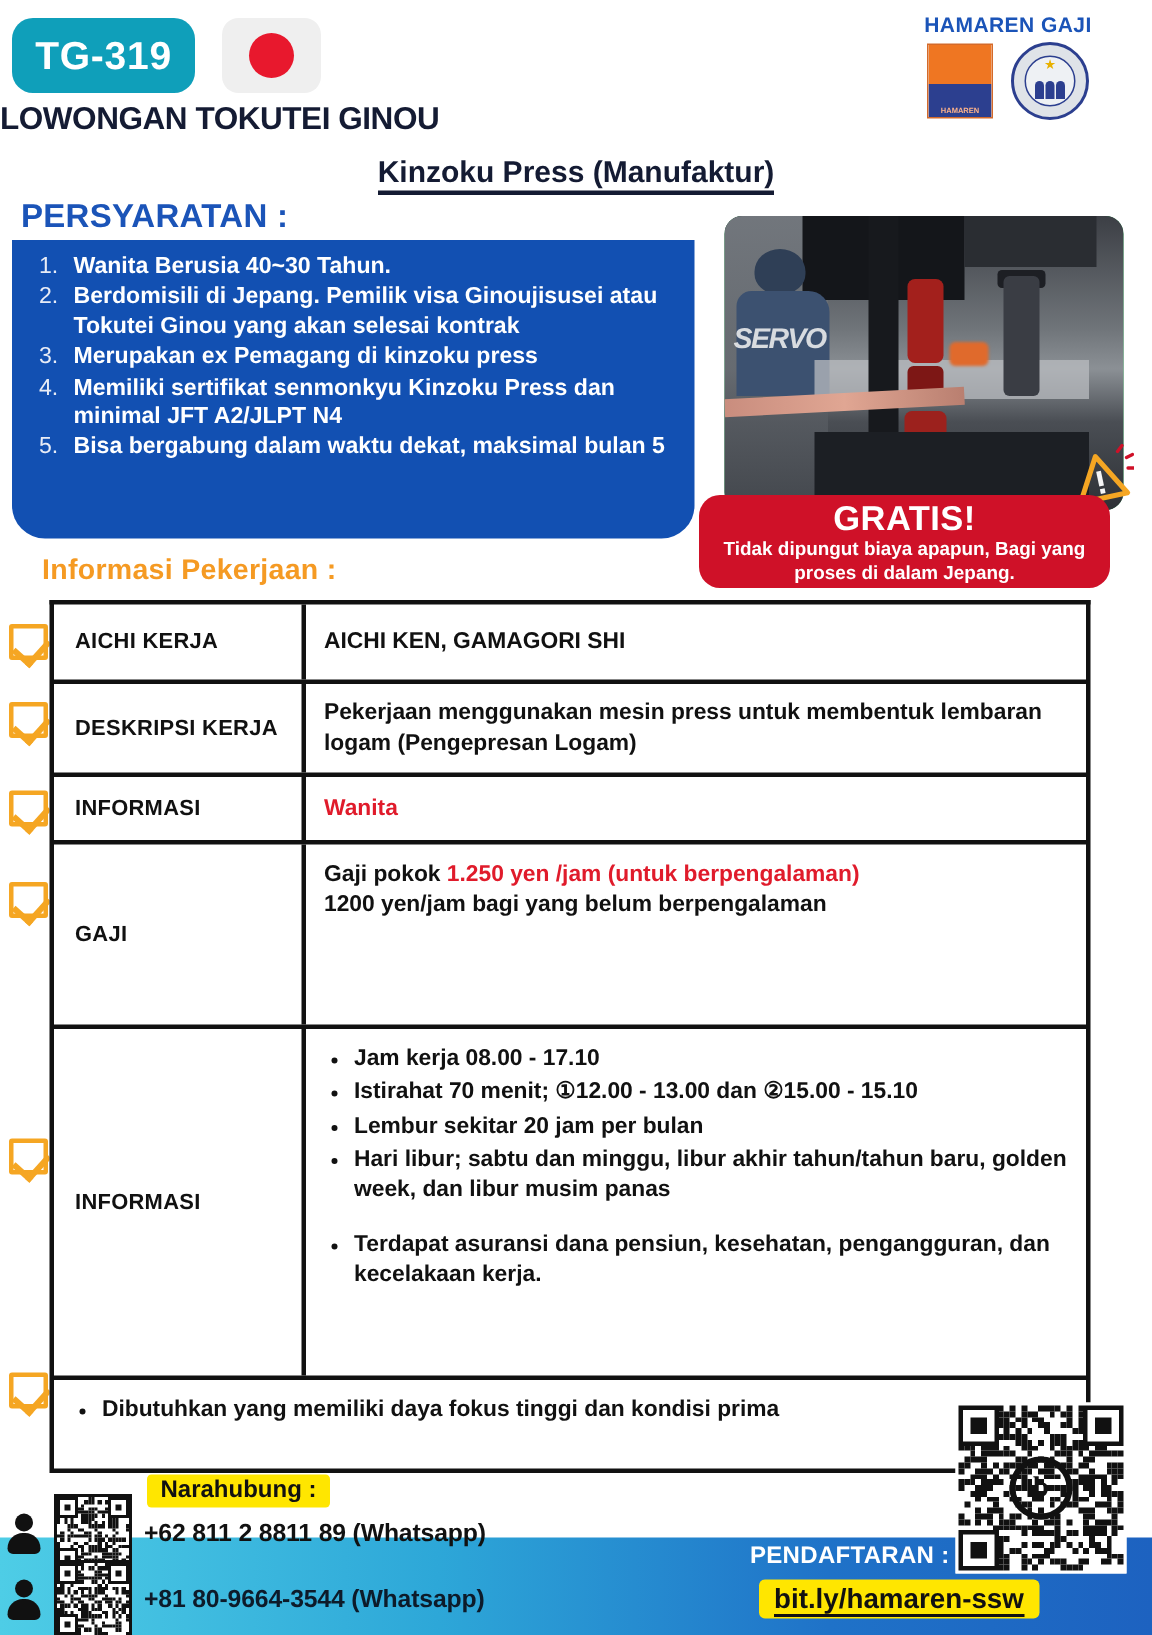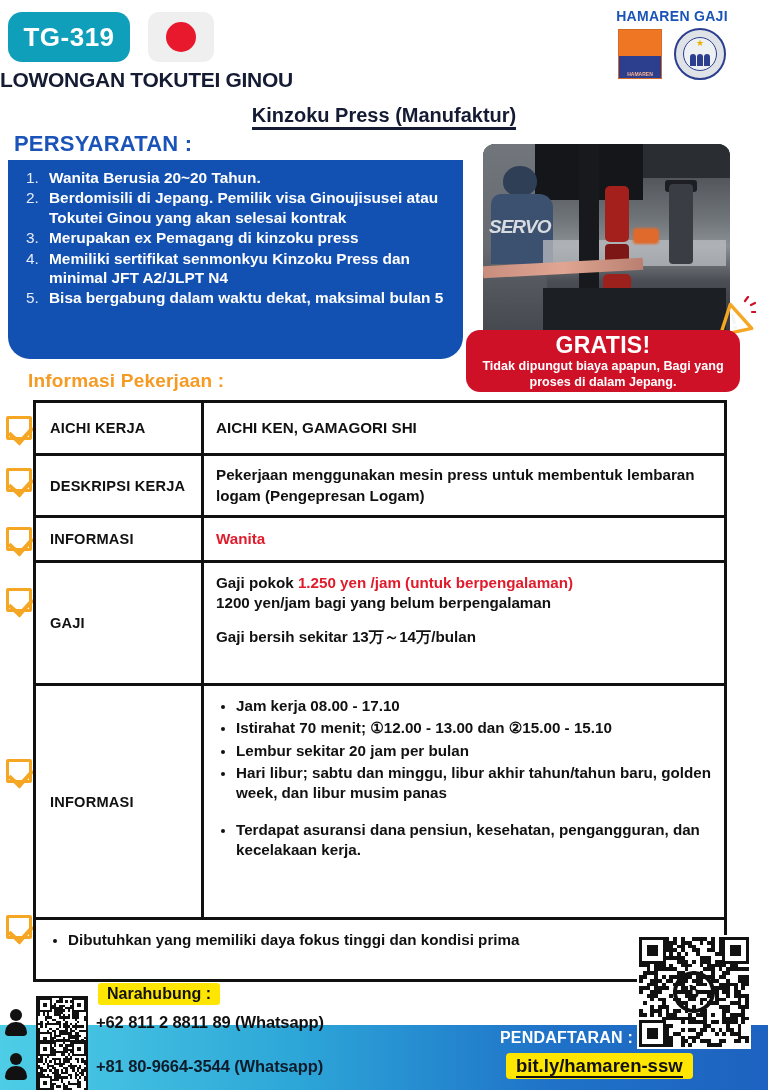--- a/index.html
+++ b/index.html
@@ -75,21 +75,21 @@
     color:#ffffff;font-size:15.4px;font-weight:bold;line-height:1.26;
     padding-left:23px;position:relative;margin-bottom:1px;
   }
   #req-list li:before{
     content:counter(r) ".";
     position:absolute;left:0;top:0;font-weight:normal;color:#e8ecf6;
   }
 
   
   #photo{
-    position:absolute;left:483px;top:144px;width:247px;height:196px;
+    position:absolute;left:483px;top:144px;width:266px;height:196px;
     border-radius:12px;overflow:hidden;background:#15803d;
   }
   #photo .bg{position:absolute;inset:0;
     background:
       linear-gradient(180deg,#3c3f45 0%,#6f7479 38%,#8b9095 52%,#4a4e54 70%,#2e3136 100%);
   }
   #photo .col-left{position:absolute;left:0;top:0;width:26%;height:100%;background:linear-gradient(180deg,#7b8086,#474b51);opacity:.85;}
   #photo .worker-head{position:absolute;left:20px;top:22px;width:34px;height:30px;border-radius:50% 50% 45% 45%;background:#2f3f56;}
   #photo .worker-body{position:absolute;left:8px;top:50px;width:62px;height:70px;background:#3c5170;border-radius:10px 14px 0 0;}
   #photo .beam{position:absolute;left:0;top:118px;width:160px;height:12px;background:linear-gradient(90deg,#c98d7e,#e0a693,#b97f70);transform:rotate(-3deg);}
@@ -219,21 +219,21 @@
   </div>
 
   <div id="title">LOWONGAN TOKUTEI GINOU</div>
   <div id="subtitle">
     <span>Kinzoku Press (Manufaktur)</span>
   </div>
 
   <div id="persyaratan-title">PERSYARATAN :</div>
   <div id="req-box">
     <ol id="req-list">
-      <li>Wanita Berusia 20~20 Tahun.</li>
+      <li>Wanita Berusia 40~30 Tahun.</li>
       <li>Berdomisili di Jepang. Pemilik visa Ginoujisusei atau Tokutei Ginou yang akan selesai kontrak</li>
       <li>Merupakan ex Pemagang di kinzoku press</li>
       <li>Memiliki sertifikat senmonkyu Kinzoku Press dan minimal JFT A2/JLPT N4</li>
       <li>Bisa bergabung dalam waktu dekat, maksimal bulan 5</li>
     </ol>
   </div>
 
   <div id="photo">
     <div class="bg"></div>
     <div class="col-left"></div>
@@ -297,21 +297,20 @@
       <div class="tlabel">INFORMASI</div>
       <div class="tval center red">Wanita</div>
     </div>
 
     <div class="trow" style="height:123px">
       <div class="tlabel">GAJI</div>
       <div class="tval">
         <div><span>Gaji pokok </span><span class="red">1.250 yen /jam (untuk berpengalaman)</span></div>
         <div>1200 yen/jam bagi yang belum berpengalaman</div>
         <div class="gap"></div>
-        <div>Gaji bersih sekitar 13万～14万/bulan</div>
       </div>
     </div>
 
     <div class="trow" style="height:234px">
       <div class="tlabel">INFORMASI</div>
       <div class="tval">
         <ul>
           <li>Jam kerja 08.00 - 17.10</li>
           <li>Istirahat 70 menit; ①12.00 - 13.00 dan ②15.00 - 15.10</li>
           <li>Lembur sekitar 20 jam per bulan</li>

